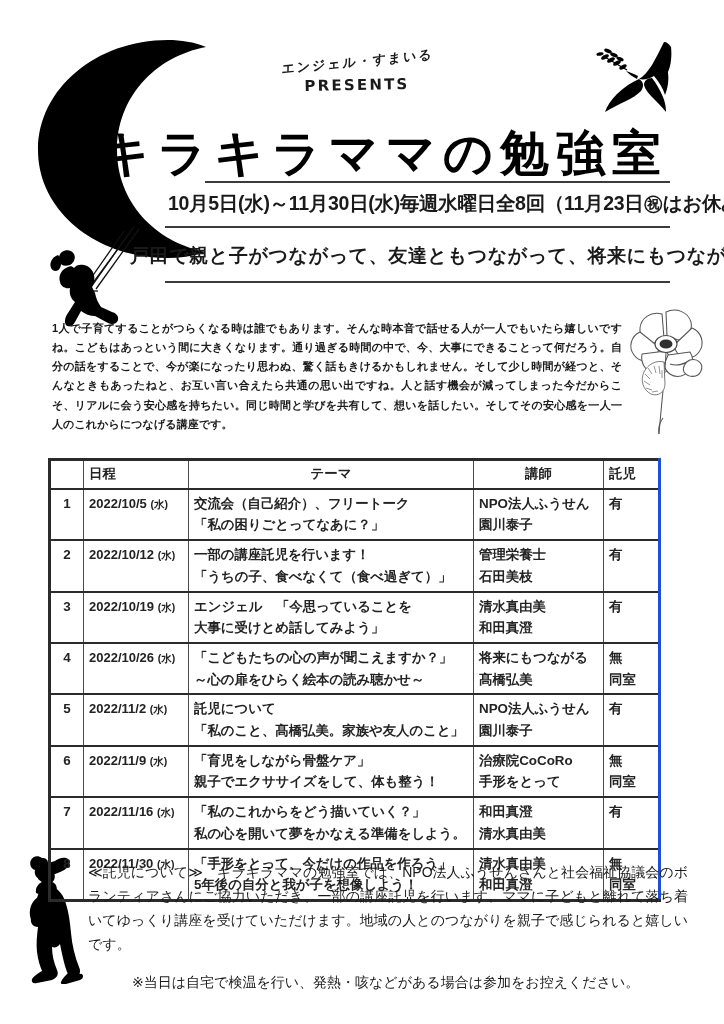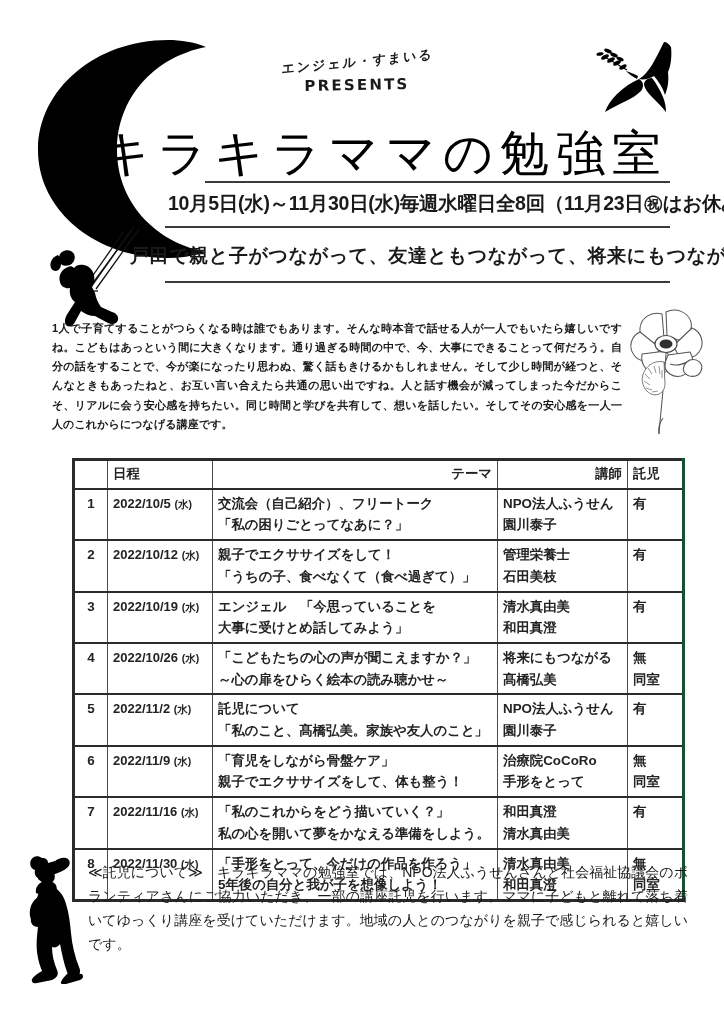--- a/index.html
+++ b/index.html
@@ -48,21 +48,21 @@
     letter-spacing: 2.2px;
     margin-top: 5px;
     transform: rotate(-1.2deg);
     display: block;
   }
 
   #main-title {
     position: absolute; left: 100px; top: 96px;
     width: 540px;
     font-family: "Liberation Serif", "DejaVu Serif", serif;
-    font-size: 49px; font-weight: 400;
+    font-size: 49px; font-weight: 700;
     letter-spacing: 7px;
     line-height: 1;
     white-space: nowrap;
     color: #000;
   }
 
   .rule {
     position: absolute;
     border-top: 2px solid #3b3b3b;
   }
@@ -92,21 +92,21 @@
     width: 570px;
     font-size: 11px;
     font-weight: 700;
     line-height: 1.74;
     letter-spacing: 0.1px;
     text-align: justify;
     margin-left: 12px;
   }
 
   
-  #schedule-wrap { position: absolute; left: 72px; top: 458px; width: 564px; }
+  #schedule-wrap { position: absolute; left: 48px; top: 458px; width: 564px; }
   table#schedule {
     width: 610px;
     border-collapse: collapse;
     table-layout: fixed;
     font-size: 13.4px;
     font-weight: 700;
     color: #232323;
   }
   #schedule col.c-no    { width: 34px;  }
   #schedule col.c-date  { width: 105px; }
@@ -120,31 +120,31 @@
     vertical-align: top;
     line-height: 1.62;
   }
   #schedule thead th {
     border-top: 3px solid #2b2b2b;
     border-bottom: 2px solid #2b2b2b;
     font-weight: 700;
     height: 24px;
     padding-top: 2px;
   }
-  #schedule thead th.hdr-center { text-align: right; }
+  #schedule thead th.hdr-center { text-align: center; }
   #schedule thead th.hdr-left   { text-align: left; }
   #schedule tbody tr > * { border-bottom: 2px solid #2b2b2b; }
   #schedule tbody tr:last-child > * { border-bottom: 3px solid #2b2b2b; }
   #schedule td.col-no {
     text-align: center;
     border-left: 3px solid #2b2b2b;
   }
   #schedule thead th.col-no { border-left: 3px solid #2b2b2b; }
   #schedule td.col-care, #schedule th.col-care {
-    border-right: 3px solid #14532d;
+    border-right: 3px solid #1d4ed8;
   }
   #schedule td.col-date  { white-space: nowrap; font-size: 13px; }
   #schedule td .line2 { display: block; }
   .daymark { font-size: 10.5px; }
 
   
   #notes {
     position: absolute; left: 88px; top: 860px;
     width: 600px;
     font-size: 14px;
@@ -314,21 +314,21 @@
           </td>
           <td class="col-care">
             <span class="line2">有</span>
             <span class="line2"></span>
           </td>
         </tr>
         <tr>
           <td class="col-no">2</td>
           <td class="col-date"><span>2022/10/12</span> <span class="daymark">(水)</span></td>
           <td class="col-theme">
-            <span class="line2">親子でエクササイズをして！</span>
+            <span class="line2">一部の講座託児を行います！</span>
             <span class="line2">「うちの子、食べなくて（食べ過ぎて）」</span>
           </td>
           <td class="col-lect">
             <span class="line2">管理栄養士</span>
             <span class="line2">石田美枝</span>
           </td>
           <td class="col-care">
             <span class="line2">有</span>
             <span class="line2"></span>
           </td>
@@ -431,14 +431,15 @@
         </tr>
       </tbody>
   </table>
 </div>
 
 <div id="notes">
   <div class="note-block">
     <p><span>≪託児について≫</span><span>　キラキラママの勉強室では、NPO法人ふうせんさんと社会福祉協議会のボランティアさんにご協力いただき、一部の講座託児を行います。ママに子どもと離れて落ち着いてゆっくり講座を受けていただけます。地域の人とのつながりを親子で感じられると嬉しいです。</span></p>
   </div>
   <div class="note-block">
+    <p class="indent1">※当日は自宅で検温を行い、発熱・咳などがある場合は参加をお控えください。</p>
   </div>
 </div>
 
 </body></html>

